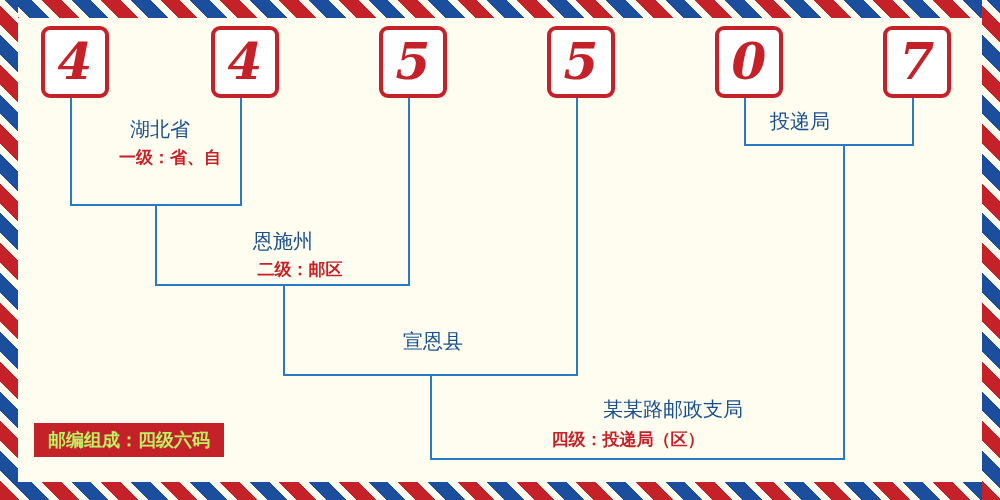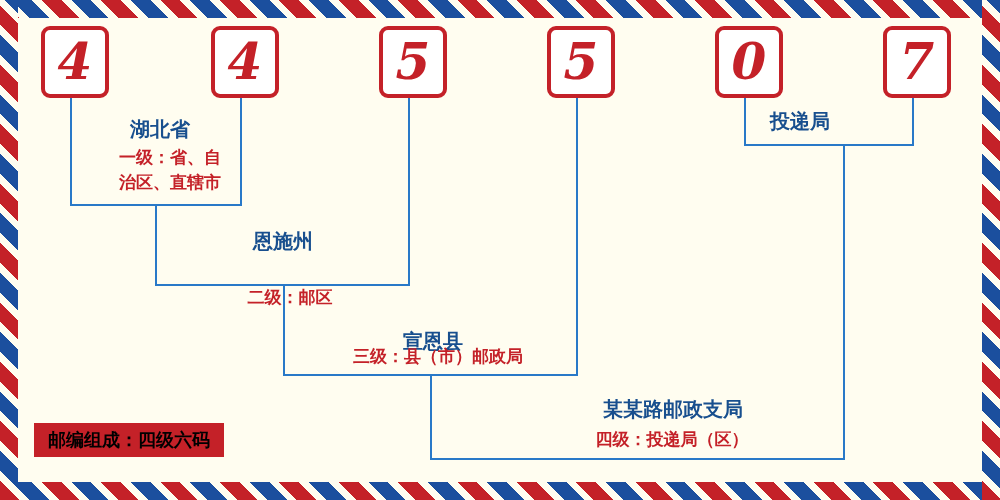--- a/index.html
+++ b/index.html
@@ -65,36 +65,36 @@
   
   .lbl {
     position: absolute;
     transform: translateX(-50%);
     white-space: nowrap;
     text-align: center;
     z-index: 2;
   }
   .lbl-blue {
     color: #184f8e;
-    font-weight: bold;
+    font-weight: normal;
     font-size: 20px;
   }
   .lbl-red {
     color: #c42128;
     font-size: 17px;
     font-weight: bold;
   }
 
   
   .badge {
     position: absolute;
     left: 34px;
     top: 423px;
     background: #c42128;
-    color: #000000;
+    color: #bef264;
     font-size: 18px;
     font-weight: bold;
     padding: 6px 14px;
     line-height: 1.2;
     z-index: 2;
   }
 </style>
 </head>
 <body>
 
@@ -139,28 +139,26 @@
 
   <div class="line v" style="left:744px; top:94px;  height:52px;"></div>
   <div class="line v" style="left:912px; top:94px;  height:52px;"></div>
   <div class="line h" style="left:744px; top:144px; width:170px;"></div>
   <div class="line v" style="left:843px; top:144px; height:316px;"></div>
 
   <div class="line h" style="left:430px; top:458px; width:415px;"></div>
 
   <div class="lbl lbl-blue" style="left:160px; top:116px;">湖北省</div>
   <div class="lbl lbl-red" style="left:170px; top:146px;">一级：省、自</div>
-  <div class="lbl lbl-red" style="left:170px; top:171px;">治区、直辖市</div>
 
   <div class="lbl lbl-blue" style="left:283px; top:228px;text-align:center;">恩施州</div>
-  <div class="lbl lbl-red" style="left:290px; top:258px;margin-top:28px;">二级：邮区</div>
+  <div class="lbl lbl-red" style="left:300px; top:258px;">二级：邮区</div>
 
   <div class="lbl lbl-blue" style="left:433px; top:328px;">宣恩县</div>
-  <div class="lbl lbl-red" style="left:438px; top:345px;">三级：县（市）邮政局</div>
 
   <div class="lbl lbl-blue" style="left:800px; top:108px;">投递局</div>
 
   <div class="lbl lbl-blue" style="left:673px; top:396px;">某某路邮政支局</div>
-  <div class="lbl lbl-red" style="left:672px; top:428px;">四级：投递局（区）</div>
+  <div class="lbl lbl-red" style="left:628px; top:428px;">四级：投递局（区）</div>
 
   <div class="badge">邮编组成：四级六码</div>
 
 </div>
 
 </body></html>

